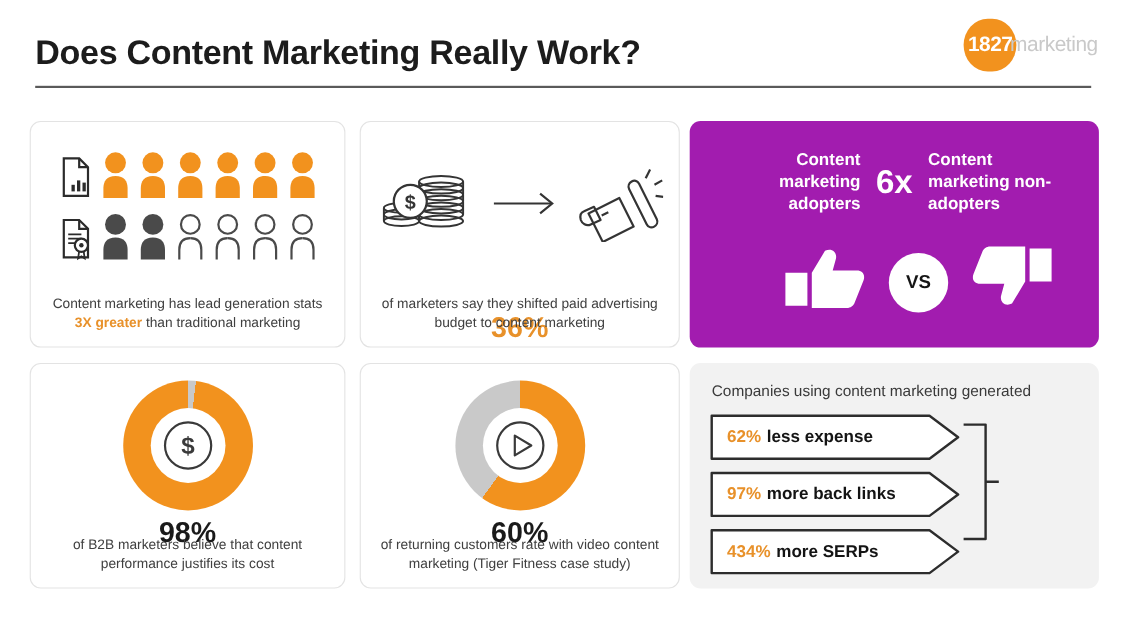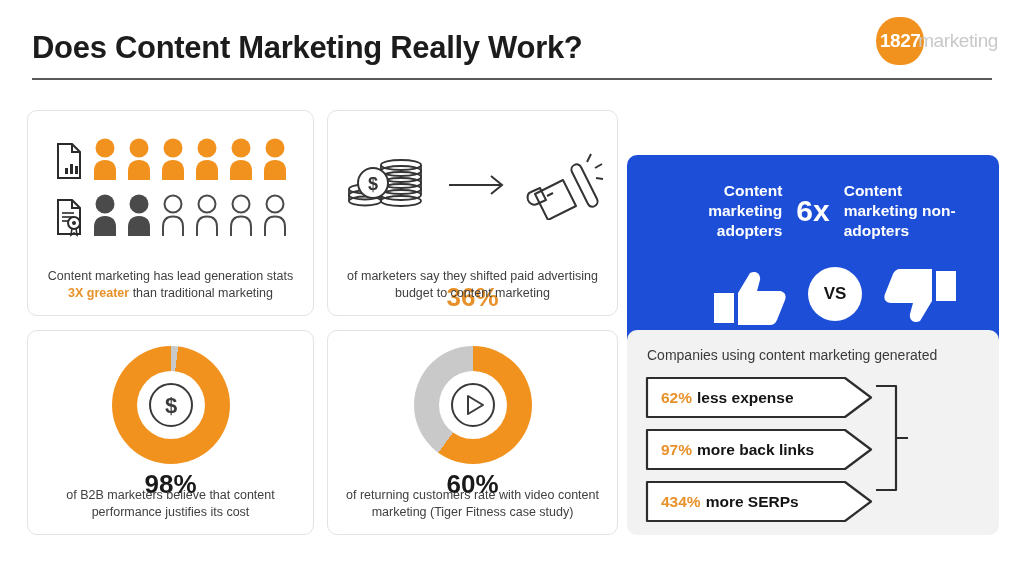--- a/index.html
+++ b/index.html
@@ -35,21 +35,21 @@
   .card {
     position:absolute; background:#fff;
     border:1px solid #e3e3e3; border-radius:10px;
   }
   .card.r1 { top:110px; height:206px; }
   .card.r2 { top:330px; height:205px; }
   .col1 { left:27px; width:287px; }
   .col2 { left:327px; width:291px; }
   .col3 { left:627px; width:372px; }
 
-  .card-orange { background:#1d4ed8; border:none;margin-top:45px; }
+  .card-orange { background:#a21caf; border:none; }
   .card-grey   { background:#f2f2f2; border:none; }
 
   
   .caption {
     position:absolute; left:14px; right:14px; bottom:14px;
     text-align:center; font-size:12.5px; line-height:16.5px; color:#404040;
   }
   .hl-orange { color:#E8912A; font-weight:bold; }
   .bignum {
     text-align:center; font-size:26px; font-weight:bold; line-height:30px;
@@ -76,21 +76,21 @@
     display:flex; align-items:center; justify-content:center; gap:14px;
   }
   .vs-col {
     color:#fff; font-size:15.5px; font-weight:bold; line-height:20px; width:115px;
   }
   .vs-col.left  { text-align:right; }
   .vs-col.right { text-align:left; }
   .vs-mult { color:#fff; font-size:30px; font-weight:bold; line-height:30px; }
   .vs-icons {
     position:absolute; left:0; right:0; top:112px;
-    display:flex; align-items:flex-start; justify-content:center; gap:22px;padding-left:44px;
+    display:flex; align-items:flex-end; justify-content:center; gap:22px;padding-left:44px;
   }
   .vs-circle {
     width:54px; height:54px; border-radius:50%; background:#fff;
     display:flex; align-items:center; justify-content:center;
     font-size:17px; font-weight:bold; color:#151515;
   }
 
   
   .donut-box {
     position:absolute; left:0; right:0; top:14px; height:120px;

